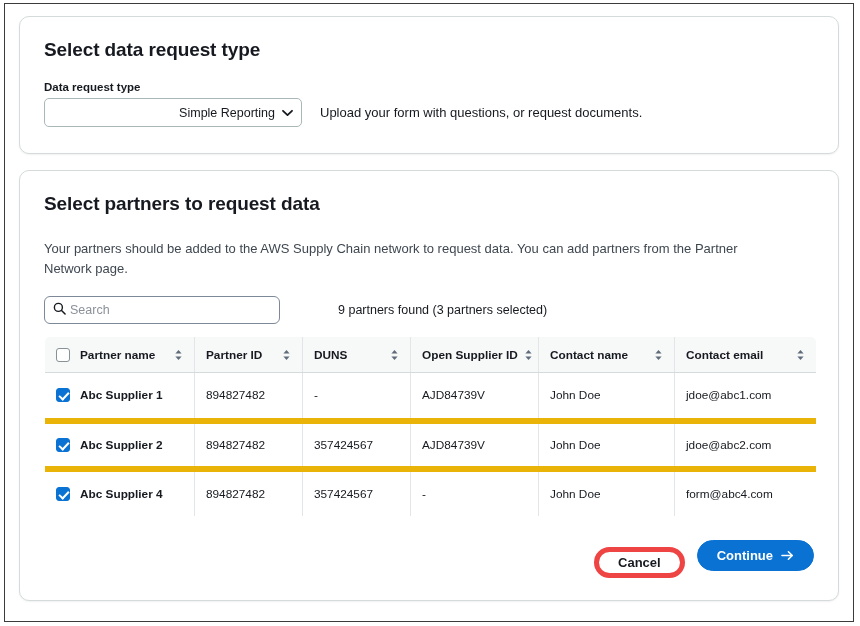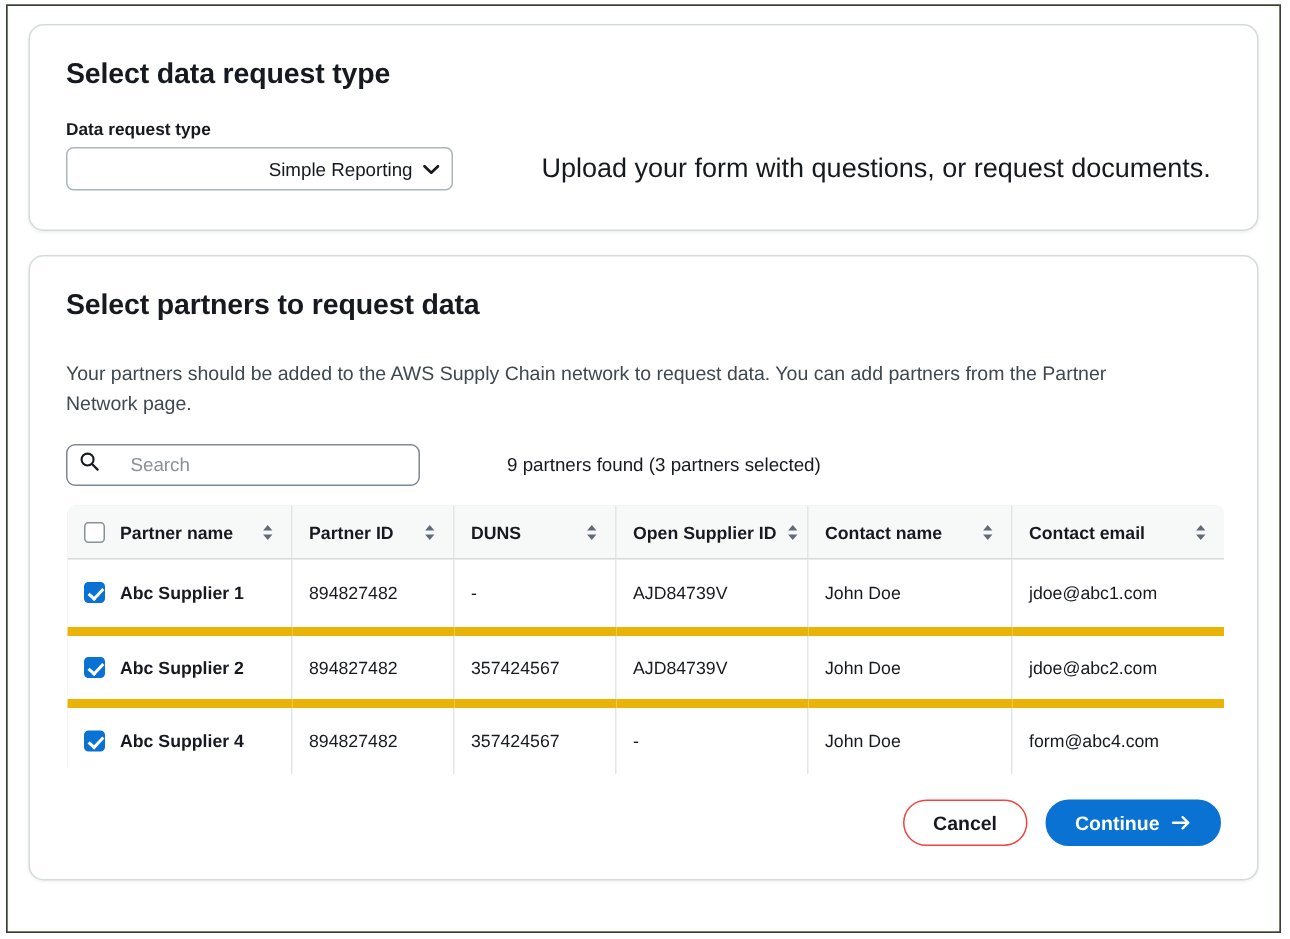--- a/index.html
+++ b/index.html
@@ -87,24 +87,23 @@
   }
   .chevron {
     position: absolute;
     right: 9px;
     top: 50%;
     transform: translateY(-50%);
     pointer-events: none;
     line-height: 0;
   }
   .hint-text {
-    font-size: 18px;
+    font-size: 13px;
     color: #16191f;
     padding-top: 16px;
-    margin-left: 41px;
   }
 
   .desc {
     font-size: 13px;
     color: #3f4750;
     line-height: 1.5;
     max-width: 730px;
     margin: 0 0 18px 0;
   }
 
@@ -116,21 +115,21 @@
   }
   .search-box {
     width: 236px;
     height: 28px;
     border: 1px solid #7d8998;
     border-radius: 6px;
     display: flex;
     align-items: center;
     padding: 0 8px;
     background: #fff;
-    gap: 19px;
+    gap: 2px;
   }
   .search-box input {
     border: none;
     outline: none;
     font-size: 12.5px;
     font-family: "Liberation Sans", sans-serif;
     color: #16191f;
     width: 100%;
     background: transparent;
   }
@@ -229,23 +228,24 @@
     border-radius: 18px;
     cursor: pointer;
     display: inline-flex;
     align-items: center;
     justify-content: center;
     gap: 8px;
   }
   .btn-secondary {
     background: #ffffff;
     color: #16191f;
-    border: 1px solid #ef4444;
+    border: 5px solid #ef4444;
     height: 31px;
     padding: 0 19px;
+    margin-top: 14px;
   }
   .btn-primary {
     background: #0972d3;
     color: #ffffff;
     border: 1px solid #0972d3;
     height: 31px;
     padding: 0 19px;
   }
   .arrow-right { line-height: 0; }
 </style>

